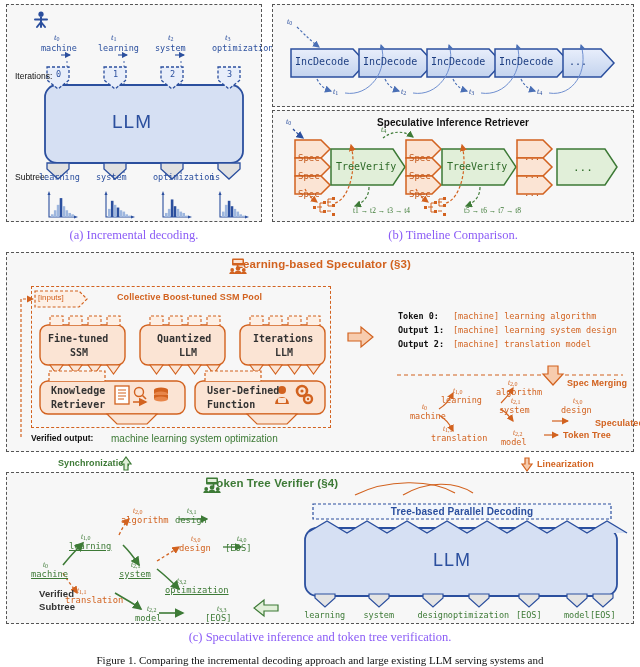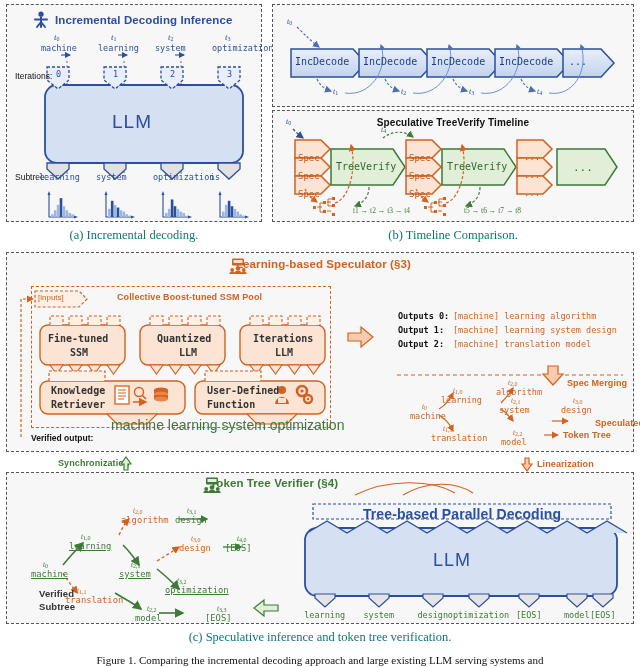--- a/index.html
+++ b/index.html
@@ -1,39 +1,38 @@
 <!DOCTYPE html>
 <html><head>
 <meta charset="utf-8">
 <style>
   html,body{margin:0;padding:0;background:#fff;}
   body{width:640px;height:667px;position:relative;font-family:"Liberation Sans",sans-serif;overflow:hidden;}
   .panel{position:absolute;border:1.5px dashed #555;background:#f7f7f7;box-sizing:border-box;}
   .mono{font-family:Liberation Sans, sans-serif;}
-  .cap{position:absolute;font-family:"Liberation Serif",serif;font-size:12.5px;color:#0f766e;text-align:center;}
+  .cap{position:absolute;font-family:"Liberation Serif",serif;font-size:12.5px;color:#8b5cf6;text-align:center;}
   .ttl{font-weight:bold;letter-spacing:.1px;}
   .blue{color:#2b4f9e;}
   .org{color:#d2621f;}
   .grn{color:#3d7a36;}
   svg{position:absolute;left:0;top:0;overflow:visible;}
   .lbl{position:absolute;white-space:nowrap;}
   .sub{font-size:6px;vertical-align:-1px;}
 </style>
 </head>
 <body>
 
 <div class="panel" style="left:6px;top:4px;width:256px;height:218px;">
   <div style="position:absolute;left:26px;top:6px;display:flex;align-items:center;gap:6px;">
     <span style="display:inline-block;width:16px;height:17px;position:relative;">
       <svg width="16" height="17" viewBox="0 0 16 17">
           <circle cx="8" cy="3.2" r="2.6" fill="#2b4f9e"></circle>
           <path d="M8 6.2 L8 16 M2 8.5 L14 8.5 M8 11 L4 16 M8 11 L12 16" stroke="#2b4f9e" stroke-width="2" fill="none" stroke-linecap="round"></path>
         </svg>
     </span>
-    <span class="ttl blue" style="font-size:11.5px;">Incremental Decoding Inference</span>
   </div>
 
   <svg width="256" height="218">
 
     <g stroke="#2b4f9e" stroke-width="1" stroke-dasharray="2,2.4" opacity=".85">
       <line x1="60" y1="56" x2="60" y2="170"></line>
       <line x1="117" y1="56" x2="117" y2="170"></line>
       <line x1="174" y1="56" x2="174" y2="170"></line>
     </g>
 
@@ -193,21 +192,21 @@
   <div id="tb-top-tlabels">
       <div class="lbl" style="left:14px;top:12px;font-size:8px;color:#2b4f9e;font-family:&quot;Liberation Serif&quot;,serif;"><i>t</i><span class="sub">0</span></div>
       <div class="lbl" style="left:60px;top:82px;font-size:8px;color:#2b4f9e;font-family:&quot;Liberation Serif&quot;,serif;"><i>t</i><span class="sub">1</span></div>
       <div class="lbl" style="left:128px;top:82px;font-size:8px;color:#2b4f9e;font-family:&quot;Liberation Serif&quot;,serif;"><i>t</i><span class="sub">2</span></div>
       <div class="lbl" style="left:196px;top:82px;font-size:8px;color:#2b4f9e;font-family:&quot;Liberation Serif&quot;,serif;"><i>t</i><span class="sub">3</span></div>
       <div class="lbl" style="left:264px;top:82px;font-size:8px;color:#2b4f9e;font-family:&quot;Liberation Serif&quot;,serif;"><i>t</i><span class="sub">4</span></div>
     </div>
 </div>
 
 <div class="panel" style="left:272px;top:110px;width:362px;height:112px;">
-  <div class="ttl" style="position:absolute;left:0;right:0;top:6px;text-align:center;font-size:10px;color:#111;">Speculative TreeVerify Timeline</div>
+  <div class="ttl" style="position:absolute;left:0;right:0;top:6px;text-align:center;font-size:10px;color:#111;">Speculative Inference Retriever</div>
   <svg width="362" height="112">
     <defs>
       <marker id="oh" markerWidth="6" markerHeight="6" refX="5" refY="3" orient="auto">
           <path d="M0 0 L6 3 L0 6 z" fill="#d2621f"></path>
         </marker>
       <marker id="gh" markerWidth="6" markerHeight="6" refX="5" refY="3" orient="auto">
           <path d="M0 0 L6 3 L0 6 z" fill="#3d7a36"></path>
         </marker>
       <marker id="bh2" markerWidth="6" markerHeight="6" refX="5" refY="3" orient="auto">
           <path d="M0 0 L6 3 L0 6 z" fill="#2b4f9e"></path>
@@ -416,23 +415,23 @@
       <div class="lbl" style="left:246px;top:80px;font-size:10px;color:#333;font-family:&quot;DejaVu Sans Mono&quot;,monospace;font-weight:bold;">Iterations</div>
       <div class="lbl" style="left:268px;top:94px;font-size:10px;color:#333;font-family:&quot;DejaVu Sans Mono&quot;,monospace;font-weight:bold;">LLM</div>
     </div>
   <div id="pc-modules">
       <div class="lbl" style="left:44px;top:132px;font-size:10px;color:#333;font-family:&quot;DejaVu Sans Mono&quot;,monospace;font-weight:bold;">Knowledge</div>
       <div class="lbl" style="left:44px;top:146px;font-size:10px;color:#333;font-family:&quot;DejaVu Sans Mono&quot;,monospace;font-weight:bold;">Retriever</div>
       <div class="lbl" style="left:200px;top:132px;font-size:10px;color:#333;font-family:&quot;DejaVu Sans Mono&quot;,monospace;font-weight:bold;">User-Defined</div>
       <div class="lbl" style="left:200px;top:146px;font-size:10px;color:#333;font-family:&quot;DejaVu Sans Mono&quot;,monospace;font-weight:bold;">Function</div>
     </div>
   <div class="lbl mono" style="left:24px;top:180px;font-size:8.5px;font-weight:bold;color:#111;">Verified output:</div>
-  <div class="lbl mono grn" style="left:104px;top:164px;font-size:14px;">machine learning system optimization</div>
+  <div class="lbl mono grn" style="left:104px;top:180px;font-size:10px;">machine learning system optimization</div>
   <div id="pc-outputs">
-      <div class="lbl" style="left:391px;top:58px;font-size:8.5px;color:#111;font-weight:bold;font-family:&quot;DejaVu Sans Mono&quot;,monospace;">Outputs 0:</div>
+      <div class="lbl" style="left:391px;top:58px;font-size:8.5px;color:#111;font-weight:bold;font-family:&quot;DejaVu Sans Mono&quot;,monospace;">Token 0:</div>
       <div class="lbl" style="left:446px;top:58px;font-size:8.5px;color:#d2621f;font-family:&quot;DejaVu Sans Mono&quot;,monospace;">[machine] learning algorithm</div>
       <div class="lbl" style="left:391px;top:72px;font-size:8.5px;color:#111;font-weight:bold;font-family:&quot;DejaVu Sans Mono&quot;,monospace;">Output 1:</div>
       <div class="lbl" style="left:446px;top:72px;font-size:8.5px;color:#d2621f;font-family:&quot;DejaVu Sans Mono&quot;,monospace;">[machine] learning system design</div>
       <div class="lbl" style="left:391px;top:86px;font-size:8.5px;color:#111;font-weight:bold;font-family:&quot;DejaVu Sans Mono&quot;,monospace;">Output 2:</div>
       <div class="lbl" style="left:446px;top:86px;font-size:8.5px;color:#d2621f;font-family:&quot;DejaVu Sans Mono&quot;,monospace;">[machine] translation model</div>
     </div>
   <div class="lbl ttl org" style="left:560px;top:125px;font-size:9px;">Spec Merging</div>
   <div class="lbl ttl org" style="left:556px;top:165px;font-size:9px;padding-left:32px;">Speculated</div>
   <div class="lbl ttl org" style="left:556px;top:177px;font-size:9px;">Token Tree</div>
   <div id="pc-tree">
@@ -554,21 +553,21 @@
       <div class="lbl" style="left:168px;top:42px;font-size:8.8px;color:#3d7a36;font-family:&quot;DejaVu Sans Mono&quot;,monospace;">design</div>
       <div class="lbl" style="left:170px;top:103px;font-size:7.5px;color:#3d7a36;font-family:&quot;Liberation Serif&quot;,serif;"><i>t</i><span class="sub">3,2</span></div>
       <div class="lbl" style="left:158px;top:112px;font-size:8.8px;color:#3d7a36;text-decoration:underline;font-family:&quot;DejaVu Sans Mono&quot;,monospace;">optimization</div>
       <div class="lbl" style="left:210px;top:131px;font-size:7.5px;color:#3d7a36;font-family:&quot;Liberation Serif&quot;,serif;"><i>t</i><span class="sub">3,3</span></div>
       <div class="lbl" style="left:198px;top:140px;font-size:8.8px;color:#3d7a36;font-family:&quot;DejaVu Sans Mono&quot;,monospace;">[EOS]</div>
       <div class="lbl" style="left:230px;top:61px;font-size:7.5px;color:#3d7a36;font-family:&quot;Liberation Serif&quot;,serif;"><i>t</i><span class="sub">4,0</span></div>
       <div class="lbl" style="left:218px;top:70px;font-size:8.8px;color:#3d7a36;font-family:&quot;DejaVu Sans Mono&quot;,monospace;">[EOS]</div>
     </div>
   <div class="lbl ttl" style="left:32px;top:115px;font-size:9.5px;color:#333;">Verified</div>
   <div class="lbl ttl" style="left:32px;top:128px;font-size:9.5px;color:#333;">Subtree</div>
-  <div class="ttl blue" style="position:absolute;left:306px;top:33px;width:298px;text-align:center;font-size:14px;">Tree-based Parallel Decoding</div>
+  <div class="ttl blue" style="position:absolute;left:306px;top:33px;width:298px;text-align:center;font-size:10px;">Tree-based Parallel Decoding</div>
   <div class="lbl blue" style="left:426px;top:77px;font-size:18px;letter-spacing:1px;">LLM</div>
   <div id="pv-outs">
       <div class="lbl" style="left:297.2px;top:137px;font-size:8.5px;color:#3d7a36;font-family:&quot;DejaVu Sans Mono&quot;,monospace;">learning</div>
       <div class="lbl" style="left:356.4px;top:137px;font-size:8.5px;color:#3d7a36;font-family:&quot;DejaVu Sans Mono&quot;,monospace;">system</div>
       <div class="lbl" style="left:410.4px;top:137px;font-size:8.5px;color:#3d7a36;font-family:&quot;DejaVu Sans Mono&quot;,monospace;">design</div>
       <div class="lbl" style="left:440.8px;top:137px;font-size:8.5px;color:#3d7a36;font-family:&quot;DejaVu Sans Mono&quot;,monospace;">optimization</div>
       <div class="lbl" style="left:509px;top:137px;font-size:8.5px;color:#3d7a36;font-family:&quot;DejaVu Sans Mono&quot;,monospace;">[EOS]</div>
       <div class="lbl" style="left:557px;top:137px;font-size:8.5px;color:#3d7a36;font-family:&quot;DejaVu Sans Mono&quot;,monospace;">model</div>
       <div class="lbl" style="left:583px;top:137px;font-size:8.5px;color:#3d7a36;font-family:&quot;DejaVu Sans Mono&quot;,monospace;">[EOS]</div>
     </div>

